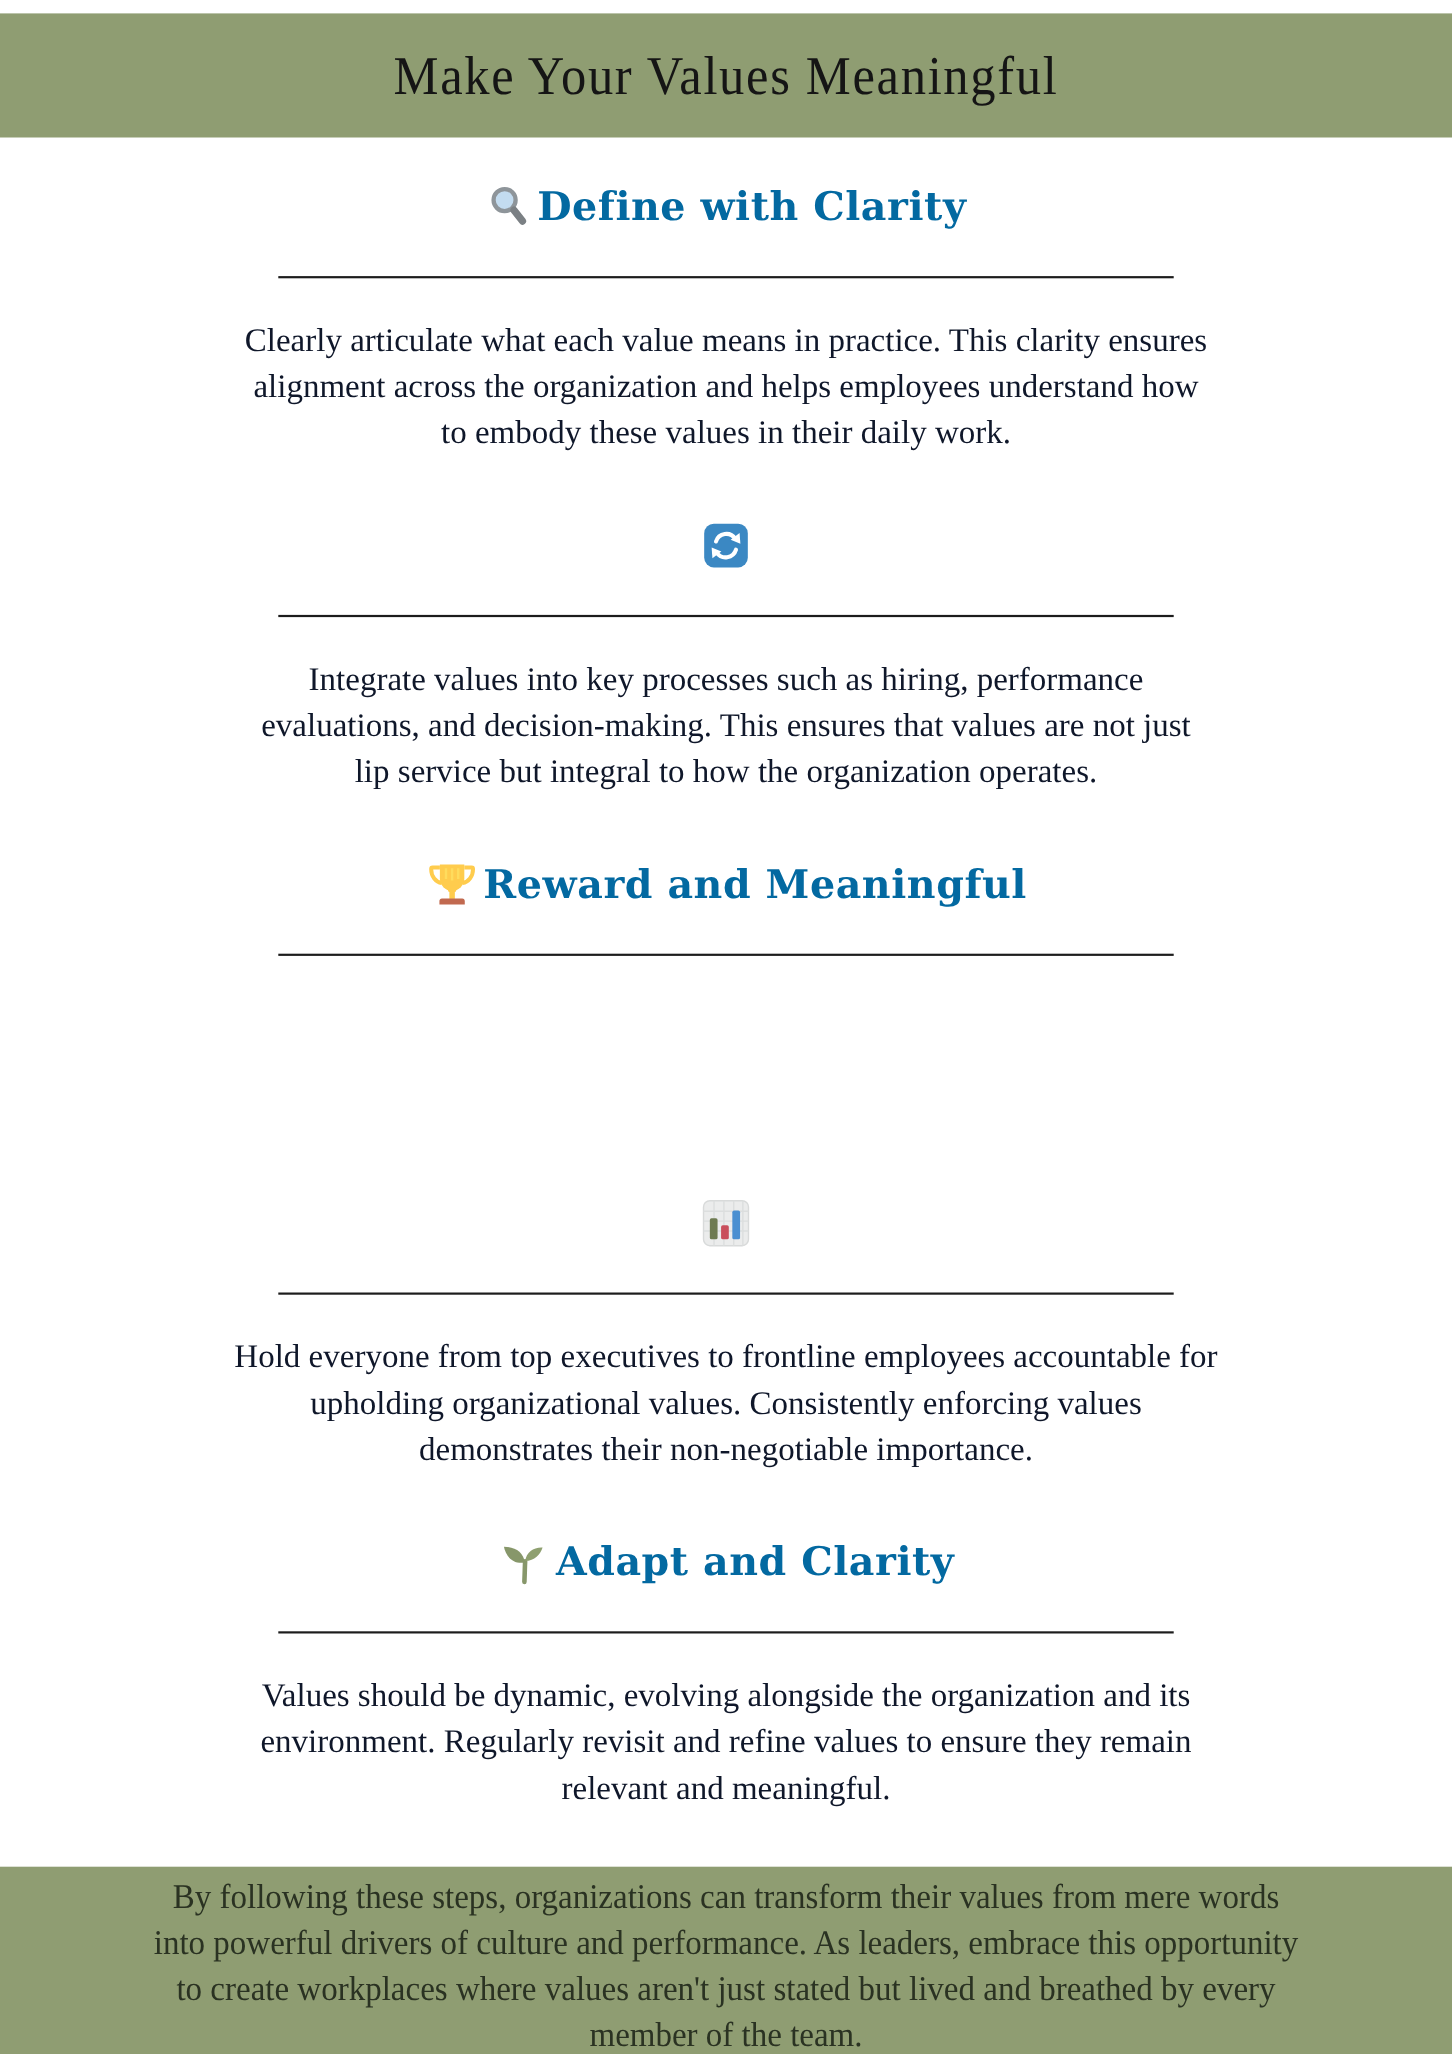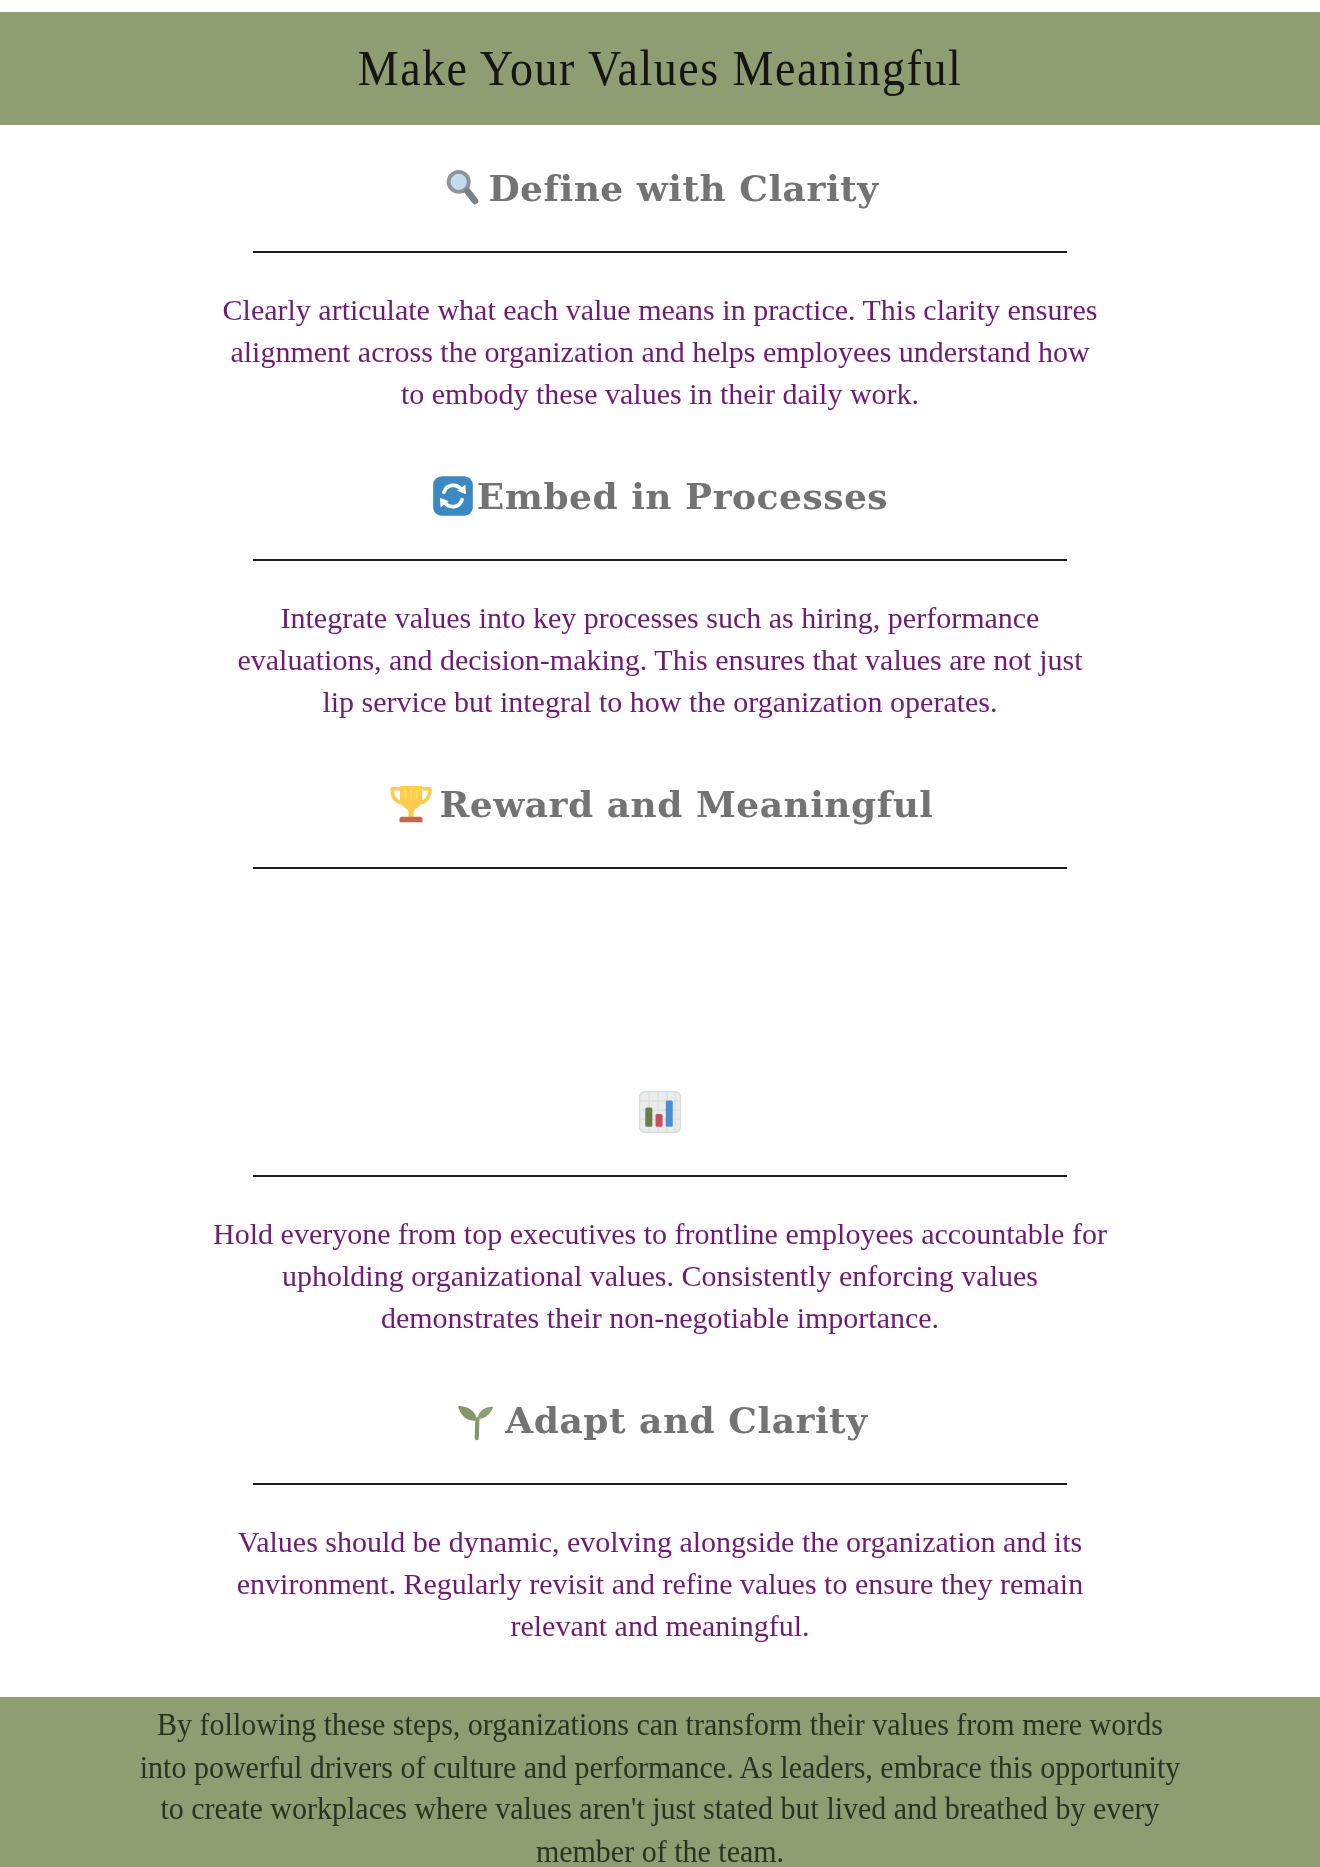--- a/index.html
+++ b/index.html
@@ -42,36 +42,36 @@
     margin: 0;
     height: 66px;
     display: flex;
     align-items: center;
     justify-content: center;
     gap: 3px;
     font-family: "DejaVu Serif", serif;
     font-weight: 700;
     font-size: 36px;
     letter-spacing: 0.5px;
-    color: #737373;
+    color: #0369a1;
   }
   .icon { display: inline-flex; align-items: center; }
   .divider {
     width: 814px;
     height: 2px;
     margin: 30px auto 0;
     background: #1c1c1c;
   }
   .para {
     width: 1080px;
     margin: 36px auto 0;
     font-family: "Liberation Serif", serif;
     font-size: 30px;
     line-height: 42px;
-    color: #701a75;
+    color: #0f172a;
     white-space: pre-line;
   }
   
   .footer {
     height: 182px;
     box-sizing: border-box;
     background: #8F9D72;
     display: flex;
     align-items: center;
     justify-content: center;
@@ -119,21 +119,20 @@
       <h2 class="heading">
         <span class="icon">
           <svg viewBox="0 0 36 36" width="42" height="42" aria-hidden="true">
             <rect x="1" y="1" width="34" height="34" rx="7.5" fill="#3B88C3"></rect>
             <path d="M10.2 14.8 A8.4 8.4 0 0 1 25.2 12.6" stroke="#ffffff" stroke-width="3.2" fill="none" stroke-linecap="round"></path>
             <polygon points="28.6,8.2 29.2,16.6 21.6,13.4" fill="#ffffff"></polygon>
             <path d="M25.8 21.2 A8.4 8.4 0 0 1 10.8 23.4" stroke="#ffffff" stroke-width="3.2" fill="none" stroke-linecap="round"></path>
             <polygon points="7.4,27.8 6.8,19.4 14.4,22.6" fill="#ffffff"></polygon>
           </svg>
         </span>
-        <span>Embed in Processes</span>
       </h2>
       <div class="divider"></div>
       <p class="para">Integrate values into key processes such as hiring, performance
 evaluations, and decision-making. This ensures that values are not just
 lip service but integral to how the organization operates.</p>
     </section>
 
     <section class="section">
       <h2 class="heading">
         <span class="icon">

